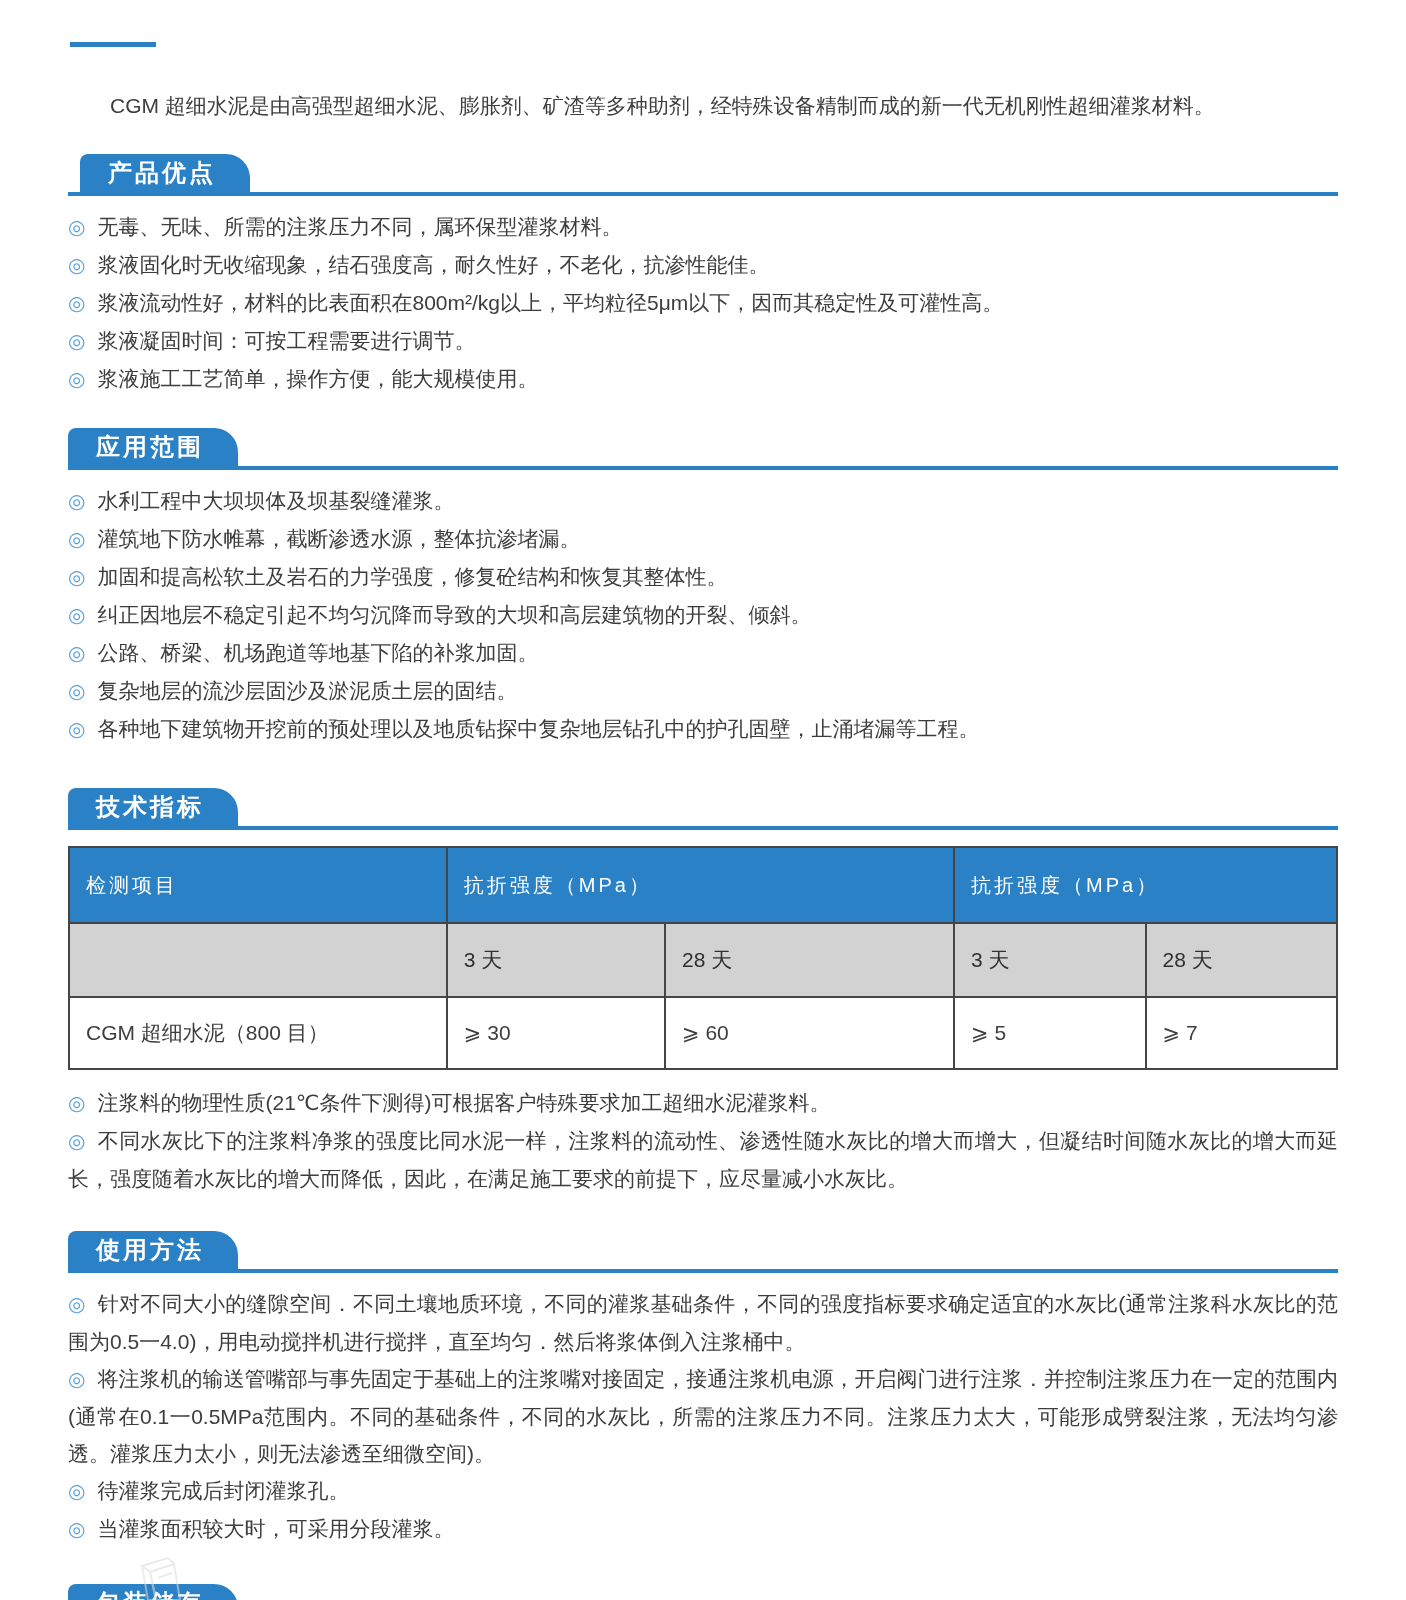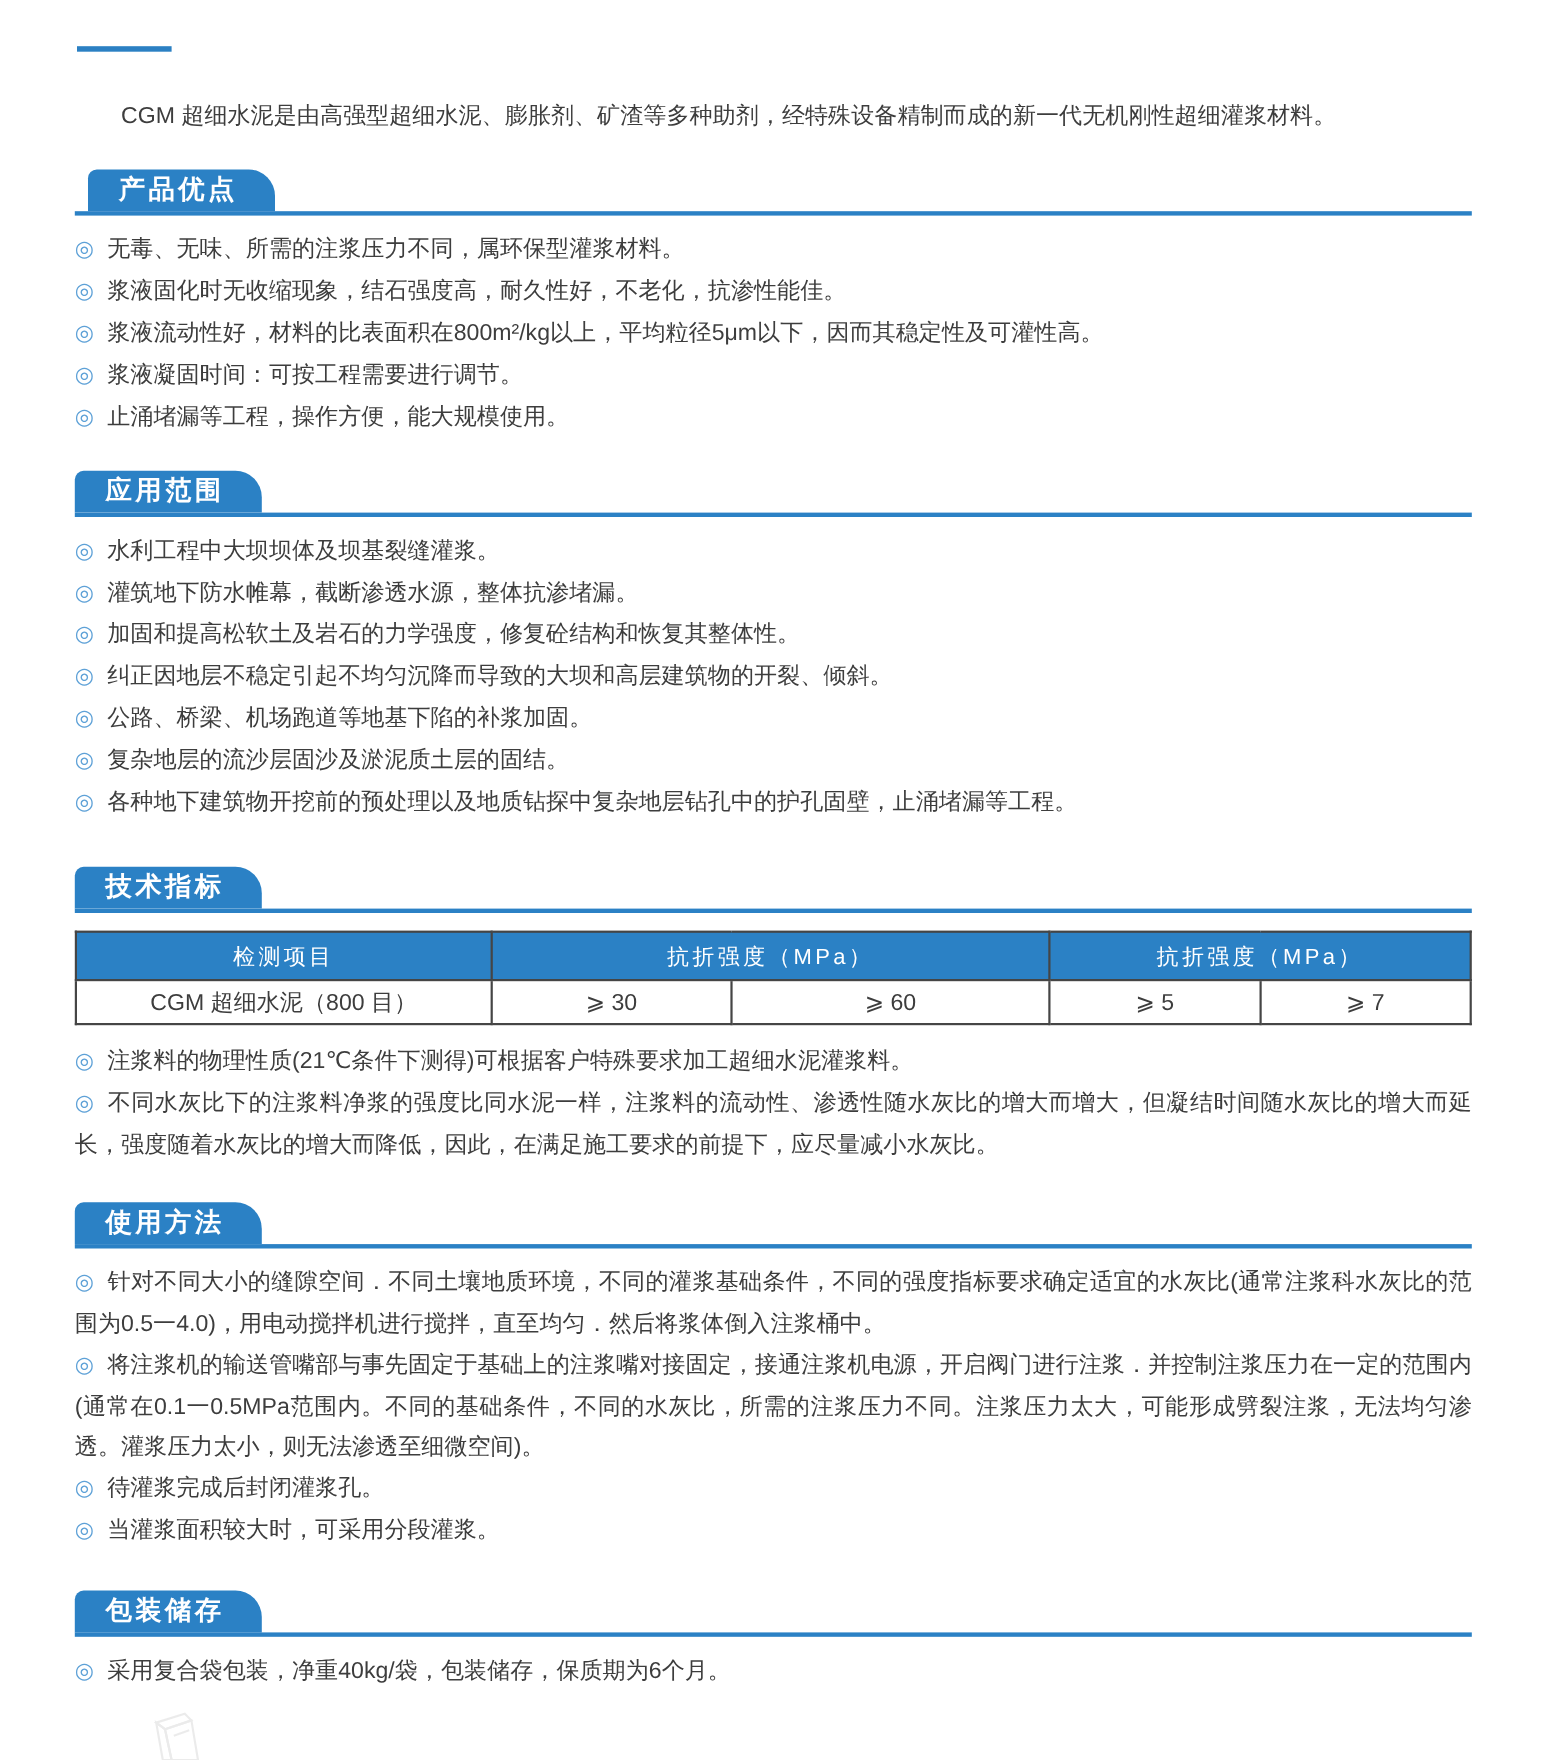--- a/index.html
+++ b/index.html
@@ -32,22 +32,22 @@
 
   .list{margin-top:12px;}
   .li{margin:0;font-size:21px;line-height:37px;text-align:justify;}
   .bul{color:#5ea1d7;margin-right:12px;font-size:20px;}
 
   .spec-table{
     width:100%;border-collapse:collapse;margin-top:16px;
     table-layout:fixed;
   }
   .spec-table td{
-    border:2px solid #454545;text-align:center;vertical-align:middle;
-    font-size:21px;padding:0;
+    border:2px solid #454545;vertical-align:middle;
+    font-size:21px;padding:16px;
   }
   .row-head td{
     background:#2b81c5;color:#ffffff;font-size:20px;letter-spacing:3px;
     height:42px;font-weight:400;
   }
   .row-sub td{background:#d2d2d2;color:#2f2f2f;height:40px;}
   .row-data td{background:#ffffff;height:38px;}
 
   .notes{margin-top:14px;}
 
@@ -63,21 +63,21 @@
   <p class="intro">CGM 超细水泥是由高强型超细水泥、膨胀剂、矿渣等多种助剂，经特殊设备精制而成的新一代无机刚性超细灌浆材料。</p>
 
   <div class="sec-head mt-sec1">
     <span class="sec-tab"><span>产品优点</span></span>
   </div>
   <div class="list">
     <p class="li"><span class="bul">◎</span><span>无毒、无味、所需的注浆压力不同，属环保型灌浆材料。</span></p>
     <p class="li"><span class="bul">◎</span><span>浆液固化时无收缩现象，结石强度高，耐久性好，不老化，抗渗性能佳。</span></p>
     <p class="li"><span class="bul">◎</span><span>浆液流动性好，材料的比表面积在800m²/kg以上，平均粒径5μm以下，因而其稳定性及可灌性高。</span></p>
     <p class="li"><span class="bul">◎</span><span>浆液凝固时间：可按工程需要进行调节。</span></p>
-    <p class="li"><span class="bul">◎</span><span>止涌堵漏等工程，操作方便，能大规模使用。</span></p>
+    <p class="li"><span class="bul">◎</span><span>浆液施工工艺简单，操作方便，能大规模使用。</span></p>
   </div>
 
   <div class="sec-head mt-sec2">
     <span class="sec-tab"><span>应用范围</span></span>
   </div>
   <div class="list">
     <p class="li"><span class="bul">◎</span><span>水利工程中大坝坝体及坝基裂缝灌浆。</span></p>
     <p class="li"><span class="bul">◎</span><span>灌筑地下防水帷幕，截断渗透水源，整体抗渗堵漏。</span></p>
     <p class="li"><span class="bul">◎</span><span>加固和提高松软土及岩石的力学强度，修复砼结构和恢复其整体性。</span></p>
     <p class="li"><span class="bul">◎</span><span>纠正因地层不稳定引起不均匀沉降而导致的大坝和高层建筑物的开裂、倾斜。</span></p>
@@ -96,20 +96,27 @@
         <col style="width:17.2%">
         <col style="width:22.8%">
         <col style="width:15.1%">
         <col style="width:15.1%">
     </colgroup>
     <tbody>
       <tr class="row-head">
         <td>检测项目</td>
         <td colspan="2">抗折强度（MPa）</td>
         <td colspan="2">抗折强度（MPa）</td>
+      </tr>
+      <tr class="row-sub">
+        <td></td>
+        <td>3 天</td>
+        <td>28 天</td>
+        <td>3 天</td>
+        <td>28 天</td>
       </tr>
       <tr class="row-data">
         <td>CGM 超细水泥（800 目）</td>
         <td>⩾ 30</td>
         <td>⩾ 60</td>
         <td>⩾ 5</td>
         <td>⩾ 7</td>
       </tr>
     </tbody>
   </table>

